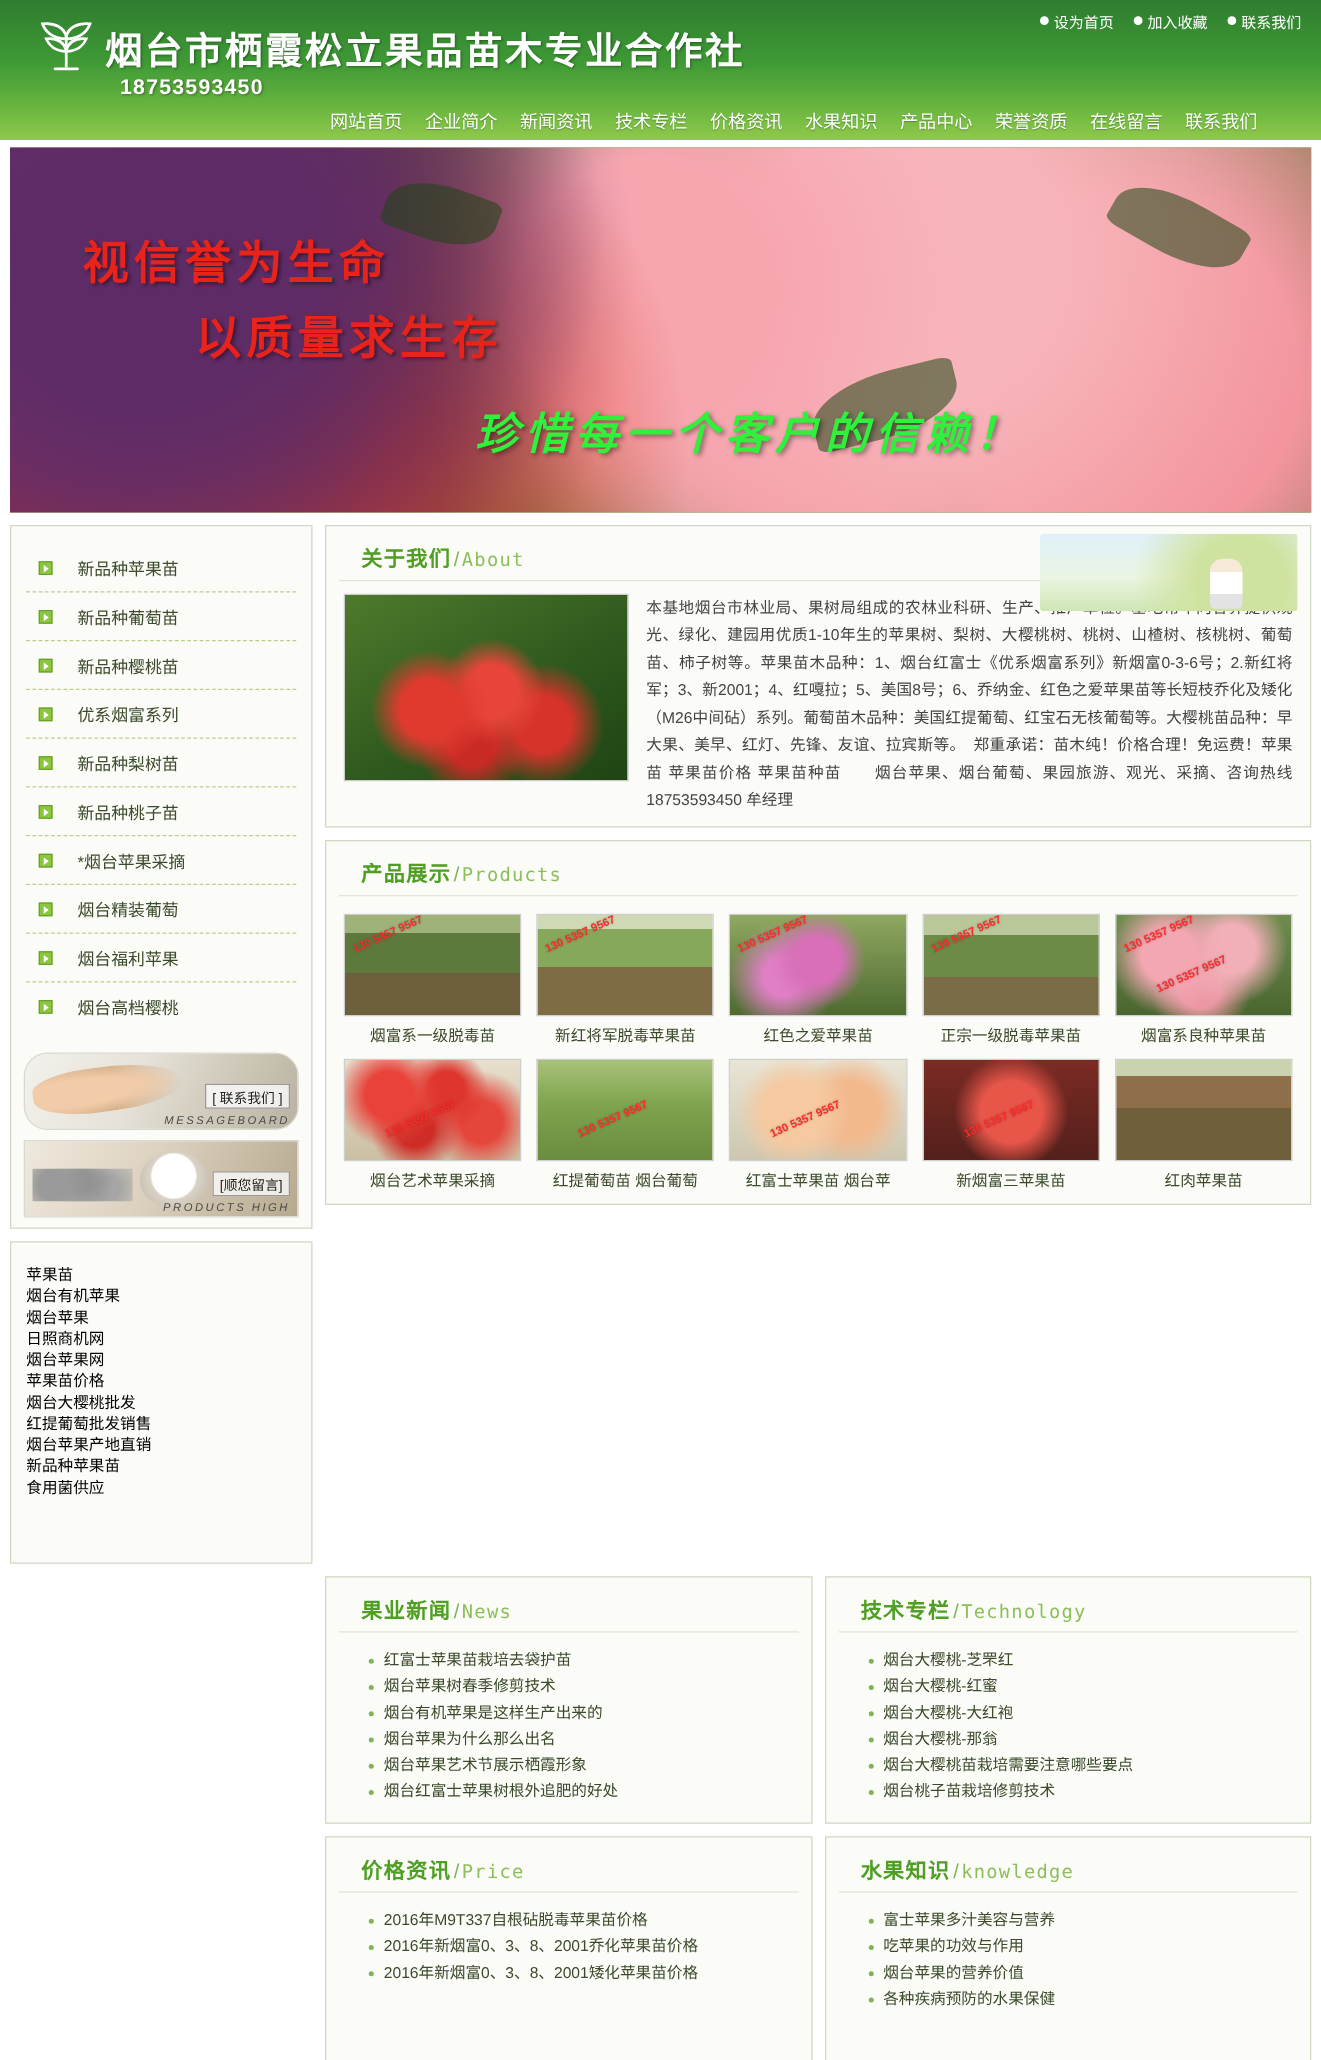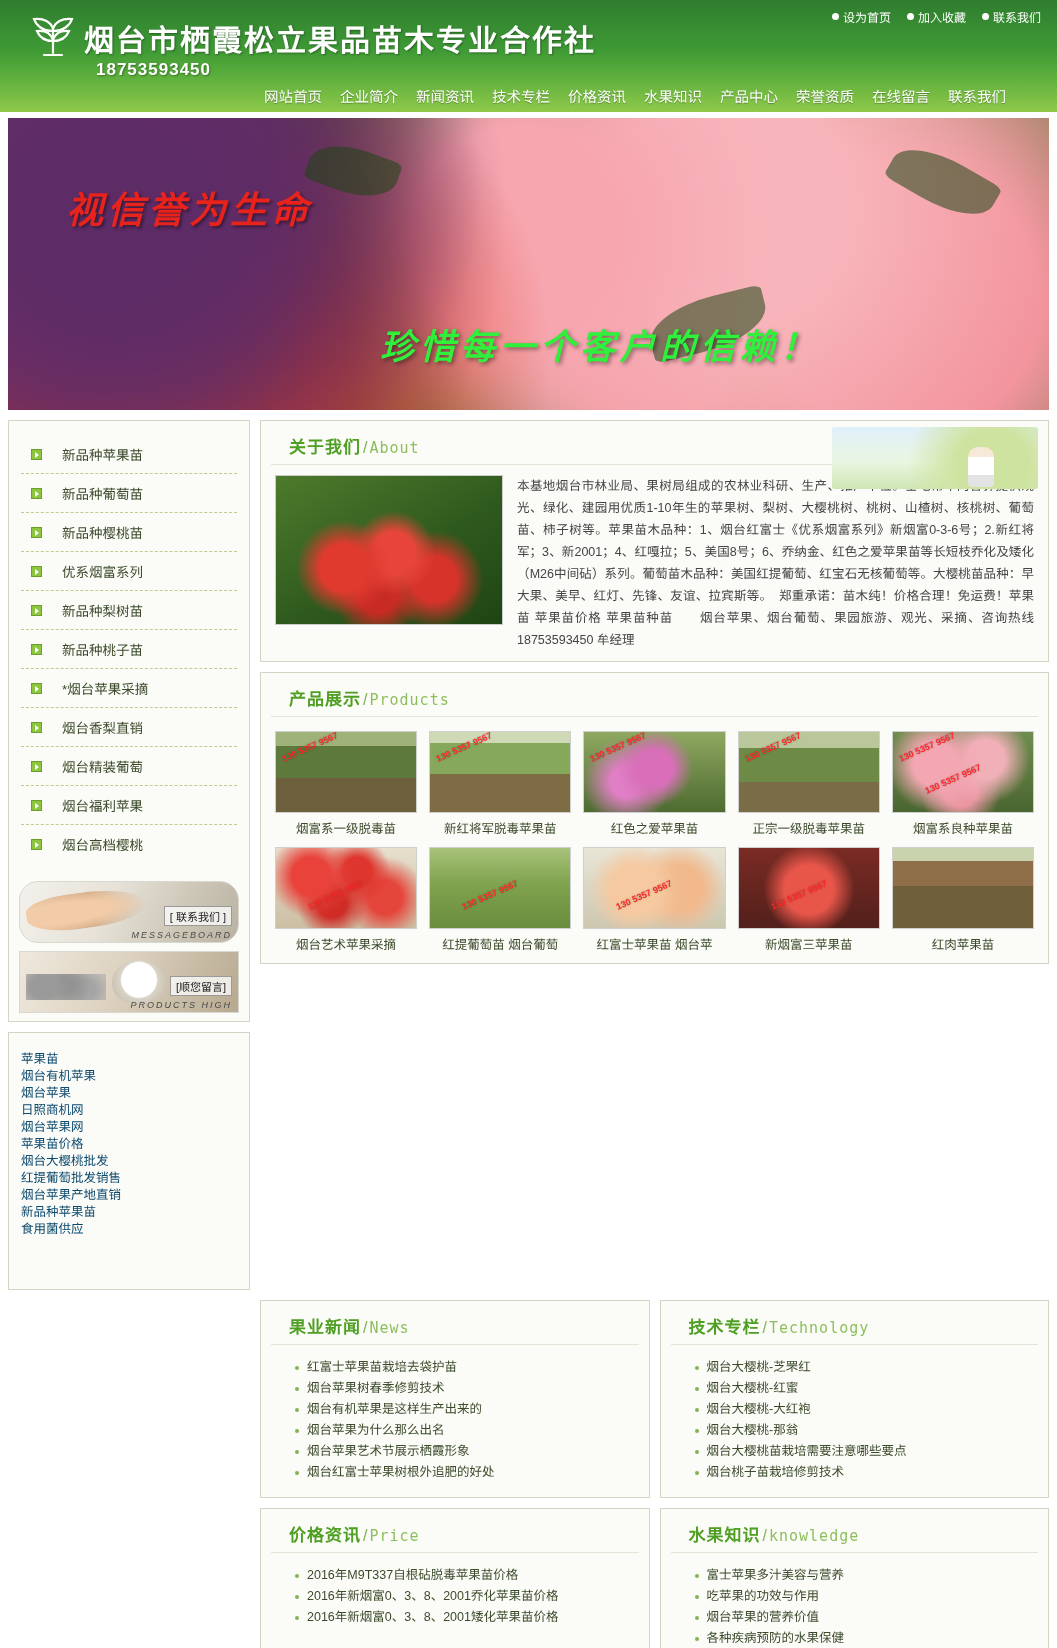--- a/index.html
+++ b/index.html
@@ -112,21 +112,20 @@
     font-weight: bold;
     white-space: nowrap;
     font-family: "Liberation Serif", "DejaVu Serif", serif;
   }
   .slogan1 {
     left: 58px; top: 62px;
     font-size: 37px;
     color: #e8231c;
     letter-spacing: 4px;
     text-shadow: 2px 2px 3px rgba(0,0,0,.4);
-    font-style: italic;
   }
   .slogan2 {
     left: 148px; top: 122px;
     font-size: 37px;
     color: #e8231c;
     letter-spacing: 4px;
     text-shadow: 2px 2px 3px rgba(0,0,0,.4);
   }
   .slogan3 {
     left: 372px; top: 200px;
@@ -236,21 +235,21 @@
                 radial-gradient(circle at 75% 60%, #a5a5a5 0 15%, rgba(165,165,165,0) 60%);
   }
 
   .keywords {
     margin-top: 10px;
     border: 1px solid #cfd8c4;
     background: #fbfbf7;
     padding: 18px 10px 22px 12px;
     min-height: 258px;
   }
-  .keywords div { line-height: 17px; font-size: 12.5px; color: #0c4a6e; }
+  .keywords div { line-height: 17px; font-size: 12.5px; color: #000000; }
 
   
   .sec {
     border: 1px solid #cfd8c4;
     background: #fbfbf7;
     padding: 0 0 10px 0;
     margin-bottom: 10px;
   }
   .sec-head {
     display: flex; align-items: baseline;
@@ -454,20 +453,21 @@
       <a href="#">联系我们</a>
     </div>
   </div>
 
   <div class="banner">
     <div class="bg"></div>
     <div class="leaf" style="left:300px;top:30px;width:90px;height:46px;transform:rotate(20deg);"></div>
     <div class="leaf" style="left:640px;top:180px;width:120px;height:52px;transform:rotate(-14deg);"></div>
     <div class="leaf" style="left:880px;top:40px;width:110px;height:48px;transform:rotate(30deg);"></div>
     <div class="slogan1">视信誉为生命</div>
+    <div class="slogan2">以质量求生存</div>
     <div class="slogan3">珍惜每一个客户的信赖！</div>
   </div>
 
   <div class="main">
 
     <div class="left-col">
       <div class="panel">
         <ul class="catlist">
           <li>
               <span class="sq-icon"></span>
@@ -489,24 +489,20 @@
               <span class="sq-icon"></span>
               <a href="#">新品种梨树苗</a>
             </li>
           <li>
               <span class="sq-icon"></span>
               <a href="#">新品种桃子苗</a>
             </li>
           <li>
               <span class="sq-icon"></span>
               <a href="#">*烟台苹果采摘</a>
-            </li>
-          <li>
-              <span class="sq-icon"></span>
-              <a href="#">烟台香梨直销</a>
             </li>
           <li>
               <span class="sq-icon"></span>
               <a href="#">烟台精装葡萄</a>
             </li>
           <li>
               <span class="sq-icon"></span>
               <a href="#">烟台福利苹果</a>
             </li>
           <li>

